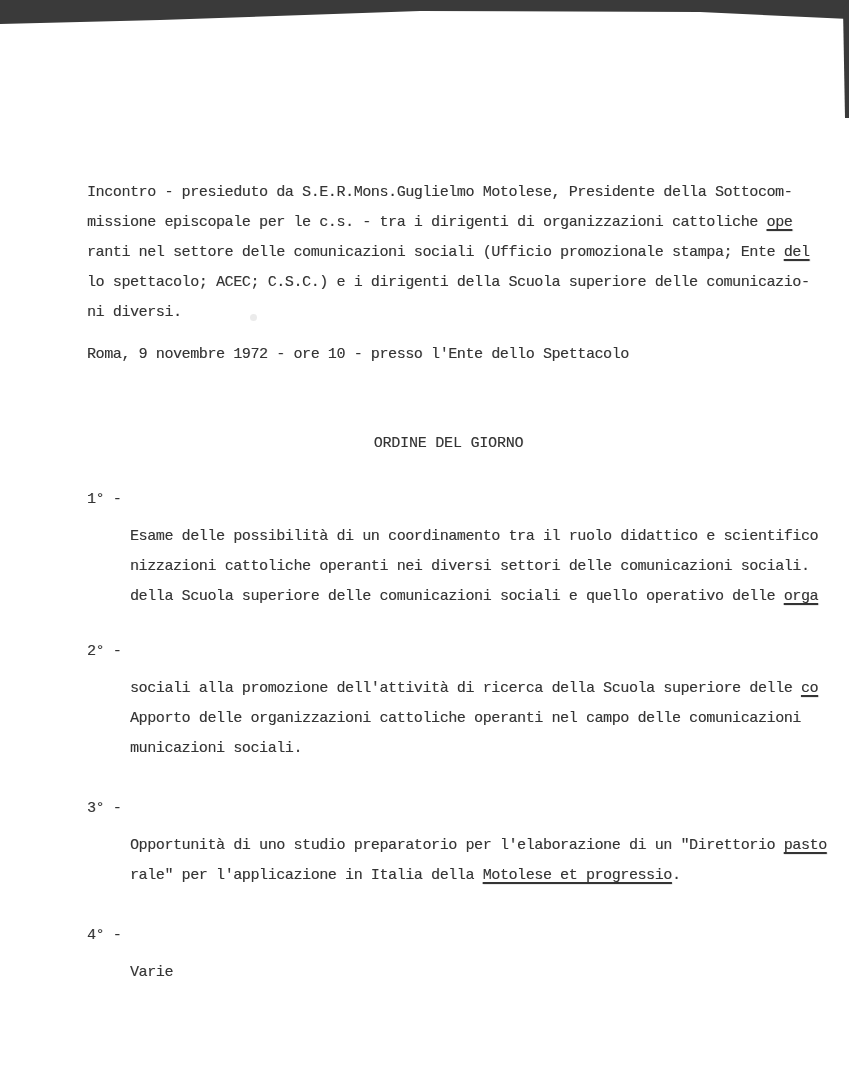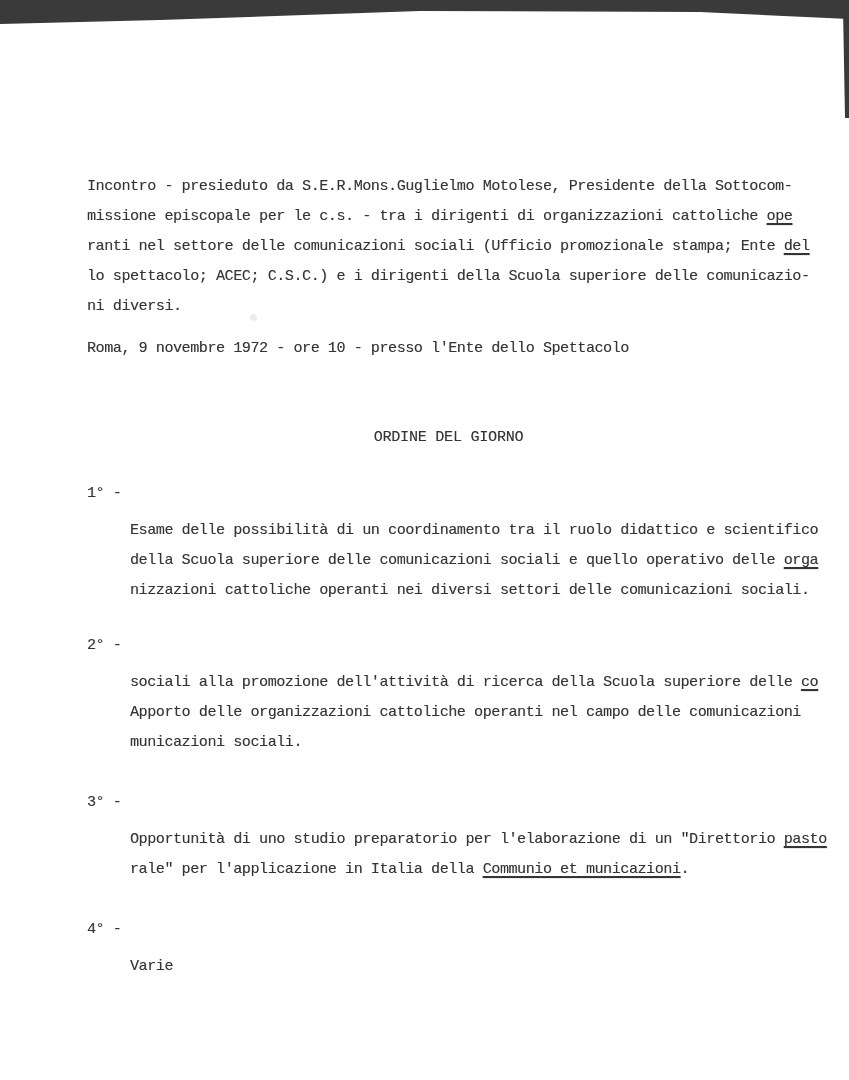--- a/index.html
+++ b/index.html
@@ -27,21 +27,21 @@
     left: 250px;
     top: 314px;
     width: 7px;
     height: 7px;
     border-radius: 50%;
     background: rgba(60,60,60,0.10);
   }
   .content {
     position: absolute;
     left: 87px;
-    top: 172px;
+    top: 178px;
     right: 39px;
     font-family: Liberation Mono, monospace;
   }
   .text-line {
     white-space: pre;
     font-size: 15px;
     line-height: 30px;
     letter-spacing: -0.4px;
     text-shadow: 0.4px 0.3px 0 rgba(52,52,52,0.35);
   }
@@ -108,37 +108,37 @@
 
     <div class="text-line dateline">Roma, 9 novembre 1972 - ore 10 - presso l'Ente dello Spettacolo</div>
 
     <h1 class="heading">ORDINE DEL GIORNO</h1>
 
     <div class="agenda" id="agenda">
         <div class="agenda-item">
           <span class="agenda-prefix">1° - </span>
           <div class="agenda-body">
             <div class="text-line"><span class="seg">Esame delle possibilità di un coordinamento tra il ruolo didattico e scientifico</span></div>
+            <div class="text-line"><span class="seg">nizzazioni cattoliche operanti nei diversi settori delle comunicazioni sociali.</span></div>
             <div class="text-line"><span class="seg">della Scuola superiore delle comunicazioni sociali e quello operativo delle </span><span class="seg u">orga</span></div>
-            <div class="text-line"><span class="seg">nizzazioni cattoliche operanti nei diversi settori delle comunicazioni sociali.</span></div>
           </div>
         </div>
         <div class="agenda-item">
           <span class="agenda-prefix">2° - </span>
           <div class="agenda-body">
             <div class="text-line"><span class="seg">sociali alla promozione dell'attività di ricerca della Scuola superiore delle </span><span class="seg u">co</span></div>
             <div class="text-line"><span class="seg">Apporto delle organizzazioni cattoliche operanti nel campo delle comunicazioni</span></div>
             <div class="text-line"><span class="seg">municazioni sociali.</span></div>
           </div>
         </div>
         <div class="agenda-item">
           <span class="agenda-prefix">3° - </span>
           <div class="agenda-body">
             <div class="text-line"><span class="seg">Opportunità di uno studio preparatorio per l'elaborazione di un "Direttorio </span><span class="seg u">pasto</span></div>
-            <div class="text-line"><span class="seg">rale" per l'applicazione in Italia della </span><span class="seg u">Communio et municazioni</span><span class="seg">.</span></div>
+            <div class="text-line"><span class="seg">rale" per l'applicazione in Italia della </span><span class="seg u">Motolese et progressio</span><span class="seg">.</span></div>
           </div>
         </div>
         <div class="agenda-item">
           <span class="agenda-prefix">4° - </span>
           <div class="agenda-body">
             <div class="text-line"><span class="seg">Varie</span></div>
           </div>
         </div>
       </div>
 

